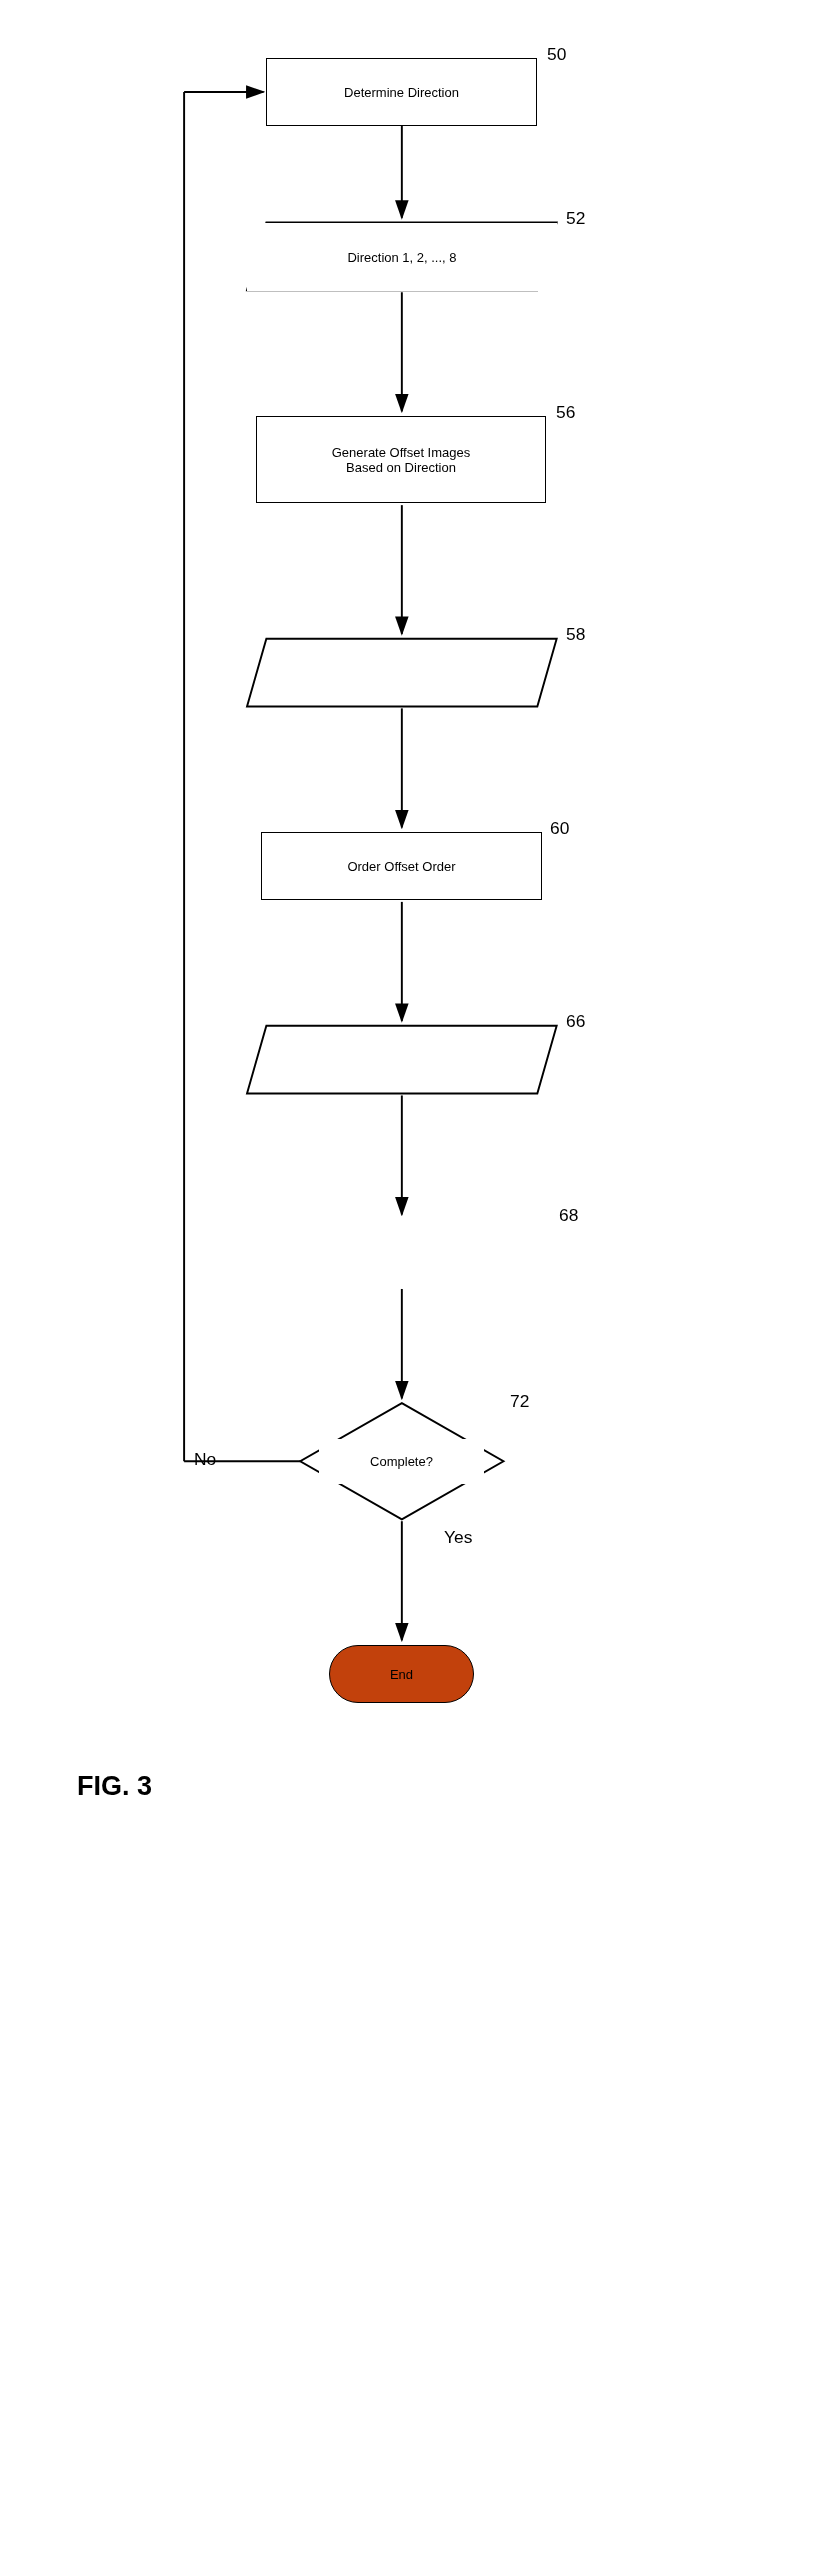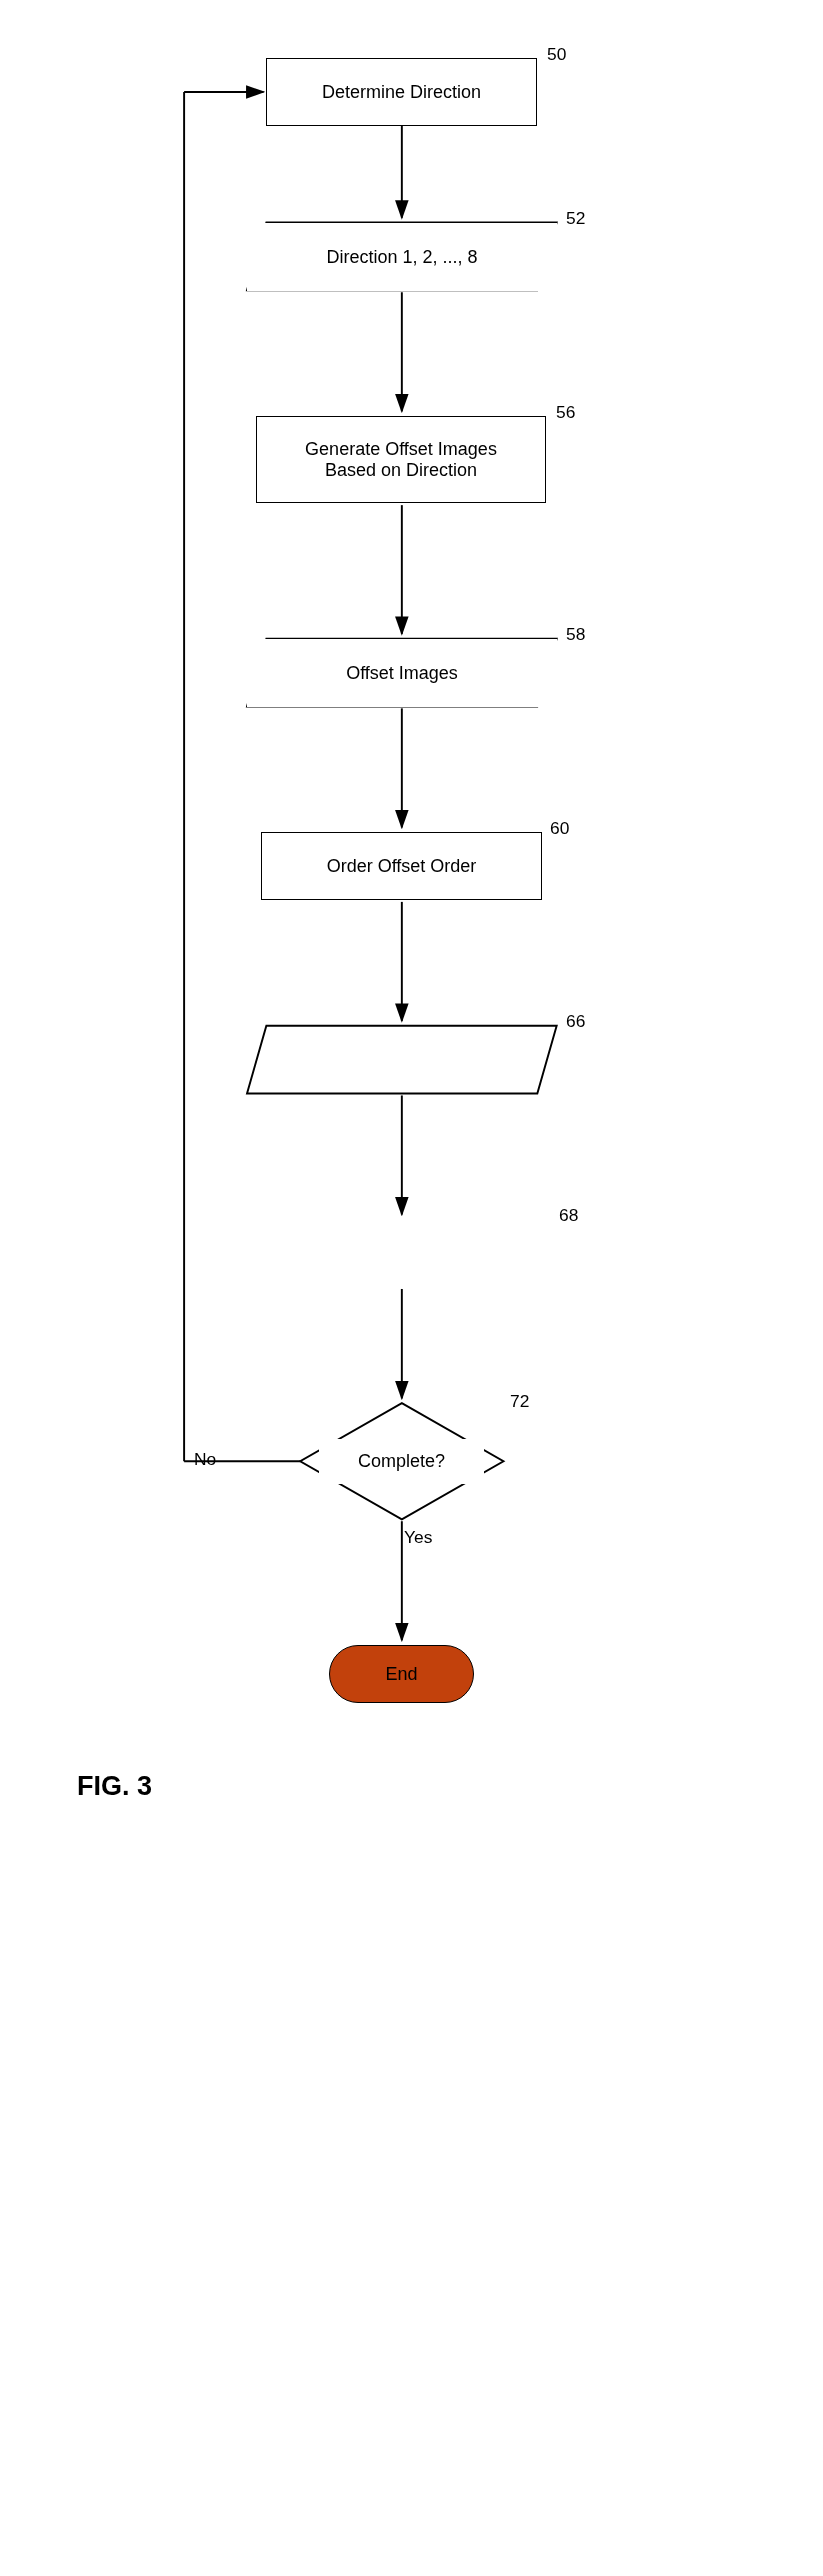--- a/index.html
+++ b/index.html
@@ -16,21 +16,21 @@
       height: 2576px;
       background: #fff;
     }
     
     .flow-node {
       position: absolute;
       display: flex;
       align-items: center;
       justify-content: center;
       text-align: center;
-      font-size: 18px;
+      font-size: 13px;
       font-family: Arial, sans-serif;
     }
     .rect {
       border: 1.9px solid #000;
       background: #fff;
     }
     .parallelogram {
       background: #fff;
       border: none;
     }
@@ -115,23 +115,20 @@
 
   <div class="flow-node parallelogram" style="left:247px; top:223px; width:310px; height:68px; z-index:2;text-align:right;">
     <span>Direction 1, 2, ..., 8</span>
   </div>
 
   <div class="flow-node rect" style="left:256px; top:416px; width:290px; height:87px;">
     <span style="white-space:pre-line;">Generate Offset Images
 Based on Direction</span>
   </div>
 
-  <div class="flow-node parallelogram" style="left:247px; top:639px; width:310px; height:68px; z-index:2;">
-    <span>Offset Images</span>
-  </div>
 
   <div class="flow-node rect" style="left:261px; top:832px; width:281px; height:68px;">
     <span>Order Offset Order</span>
   </div>
 
 
 
   <div class="flow-node diamond" style="left:319px; top:1439px; width:165px; height:45px; z-index:2;">
     <span>Complete?</span>
   </div>
@@ -142,18 +139,18 @@
 
   <span class="label" style="left:547px; top:44px;">50</span>
   <span class="label" style="left:566px; top:208px;">52</span>
   <span class="label" style="left:556px; top:402px;">56</span>
   <span class="label" style="left:566px; top:624px;">58</span>
   <span class="label" style="left:550px; top:818px;">60</span>
   <span class="label" style="left:566px; top:1011px;">66</span>
   <span class="label" style="left:559px; top:1205px;">68</span>
   <span class="label" style="left:510px; top:1391px;">72</span>
   <span class="label" style="left:194px; top:1449px;">No</span>
-  <span class="label" style="left:404px; top:1527px;">Yes</span>
+  <span class="label" style="left:404px; top:1527px;padding-left:40px;">Yes</span>
 
   <span class="fig-label" style="left:77px; top:1771px;">FIG. 3</span>
 
 </div>
 
 
 </body></html>

